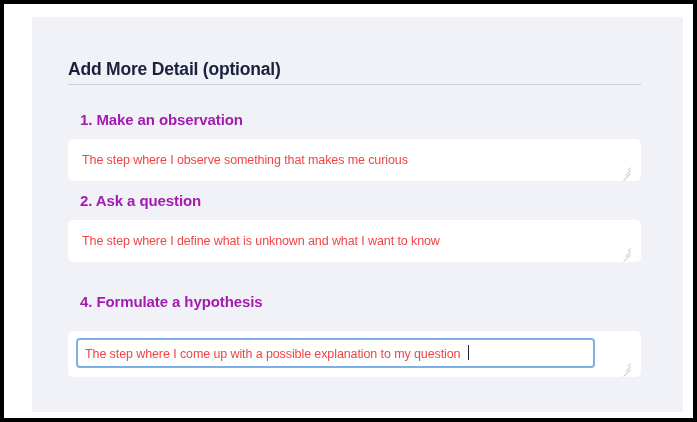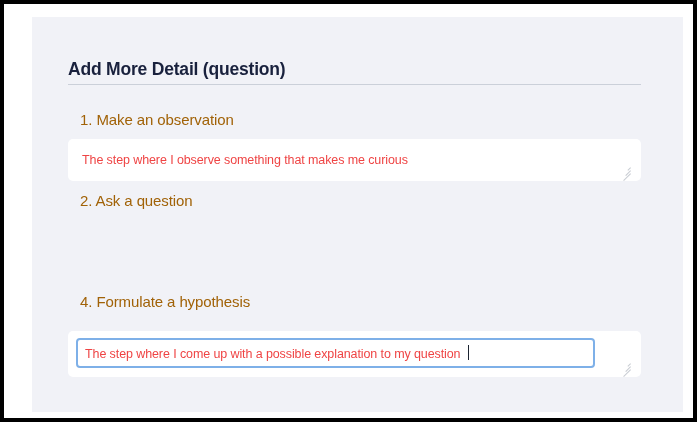--- a/index.html
+++ b/index.html
@@ -63,22 +63,22 @@
     position: absolute;
     left: 36px;
     width: 573px;
   }
   .field-group.g1 { top: 94px; }
   .field-group.g2 { top: 175px; }
   .field-group.g3 { top: 276px; }
 
   .field-label {
     font-size: 15px;
-    font-weight: normal;
-    color: #a16207;
+    font-weight: bold;
+    color: #a21caf;
     letter-spacing: -0.1px;
     margin: 0 0 11px 12px;
     white-space: nowrap;
   }
 
   
   .textarea-shell {
     position: relative;
     width: 573px;
     height: 42px;
@@ -154,38 +154,46 @@
   .resize-grip span.l2 { bottom: 4px;  width: 7px; }
   .resize-grip span.l3 { bottom: 7px;  width: 4px; }
 </style>
 </head>
 <body>
 
 <div id="screenshot-frame">
 
   <div id="detail-panel">
 
-    <div id="panel-title">Add More Detail (question)</div>
+    <div id="panel-title">Add More Detail (optional)</div>
 
     <div id="title-divider"></div>
 
     <div class="field-group g1">
       <div class="field-label">1. Make an observation</div>
       <div class="textarea-shell">
         <textarea class="textarea-input" placeholder="" style="">The step where I observe something that makes me curious</textarea>
         <div class="resize-grip">
           <span class="l1"></span>
             <span class="l2"></span>
             <span class="l3"></span>
         </div>
       </div>
     </div>
 
     <div class="field-group g2">
       <div class="field-label">2. Ask a question</div>
+      <div class="textarea-shell">
+        <textarea class="textarea-input" placeholder="" style="">The step where I define what is unknown and what I want to know</textarea>
+        <div class="resize-grip">
+          <span class="l1"></span>
+            <span class="l2"></span>
+            <span class="l3"></span>
+        </div>
+      </div>
     </div>
 
     <div class="field-group g3">
       <div class="field-label">4. Formulate a hypothesis</div>
       <div class="textarea-shell focused">
         <textarea class="textarea-input" placeholder="" style="">The step where I come up with a possible explanation to my question</textarea>
         <div class="caret"></div>
         <div class="resize-grip">
           <span class="l1"></span>
             <span class="l2"></span>

